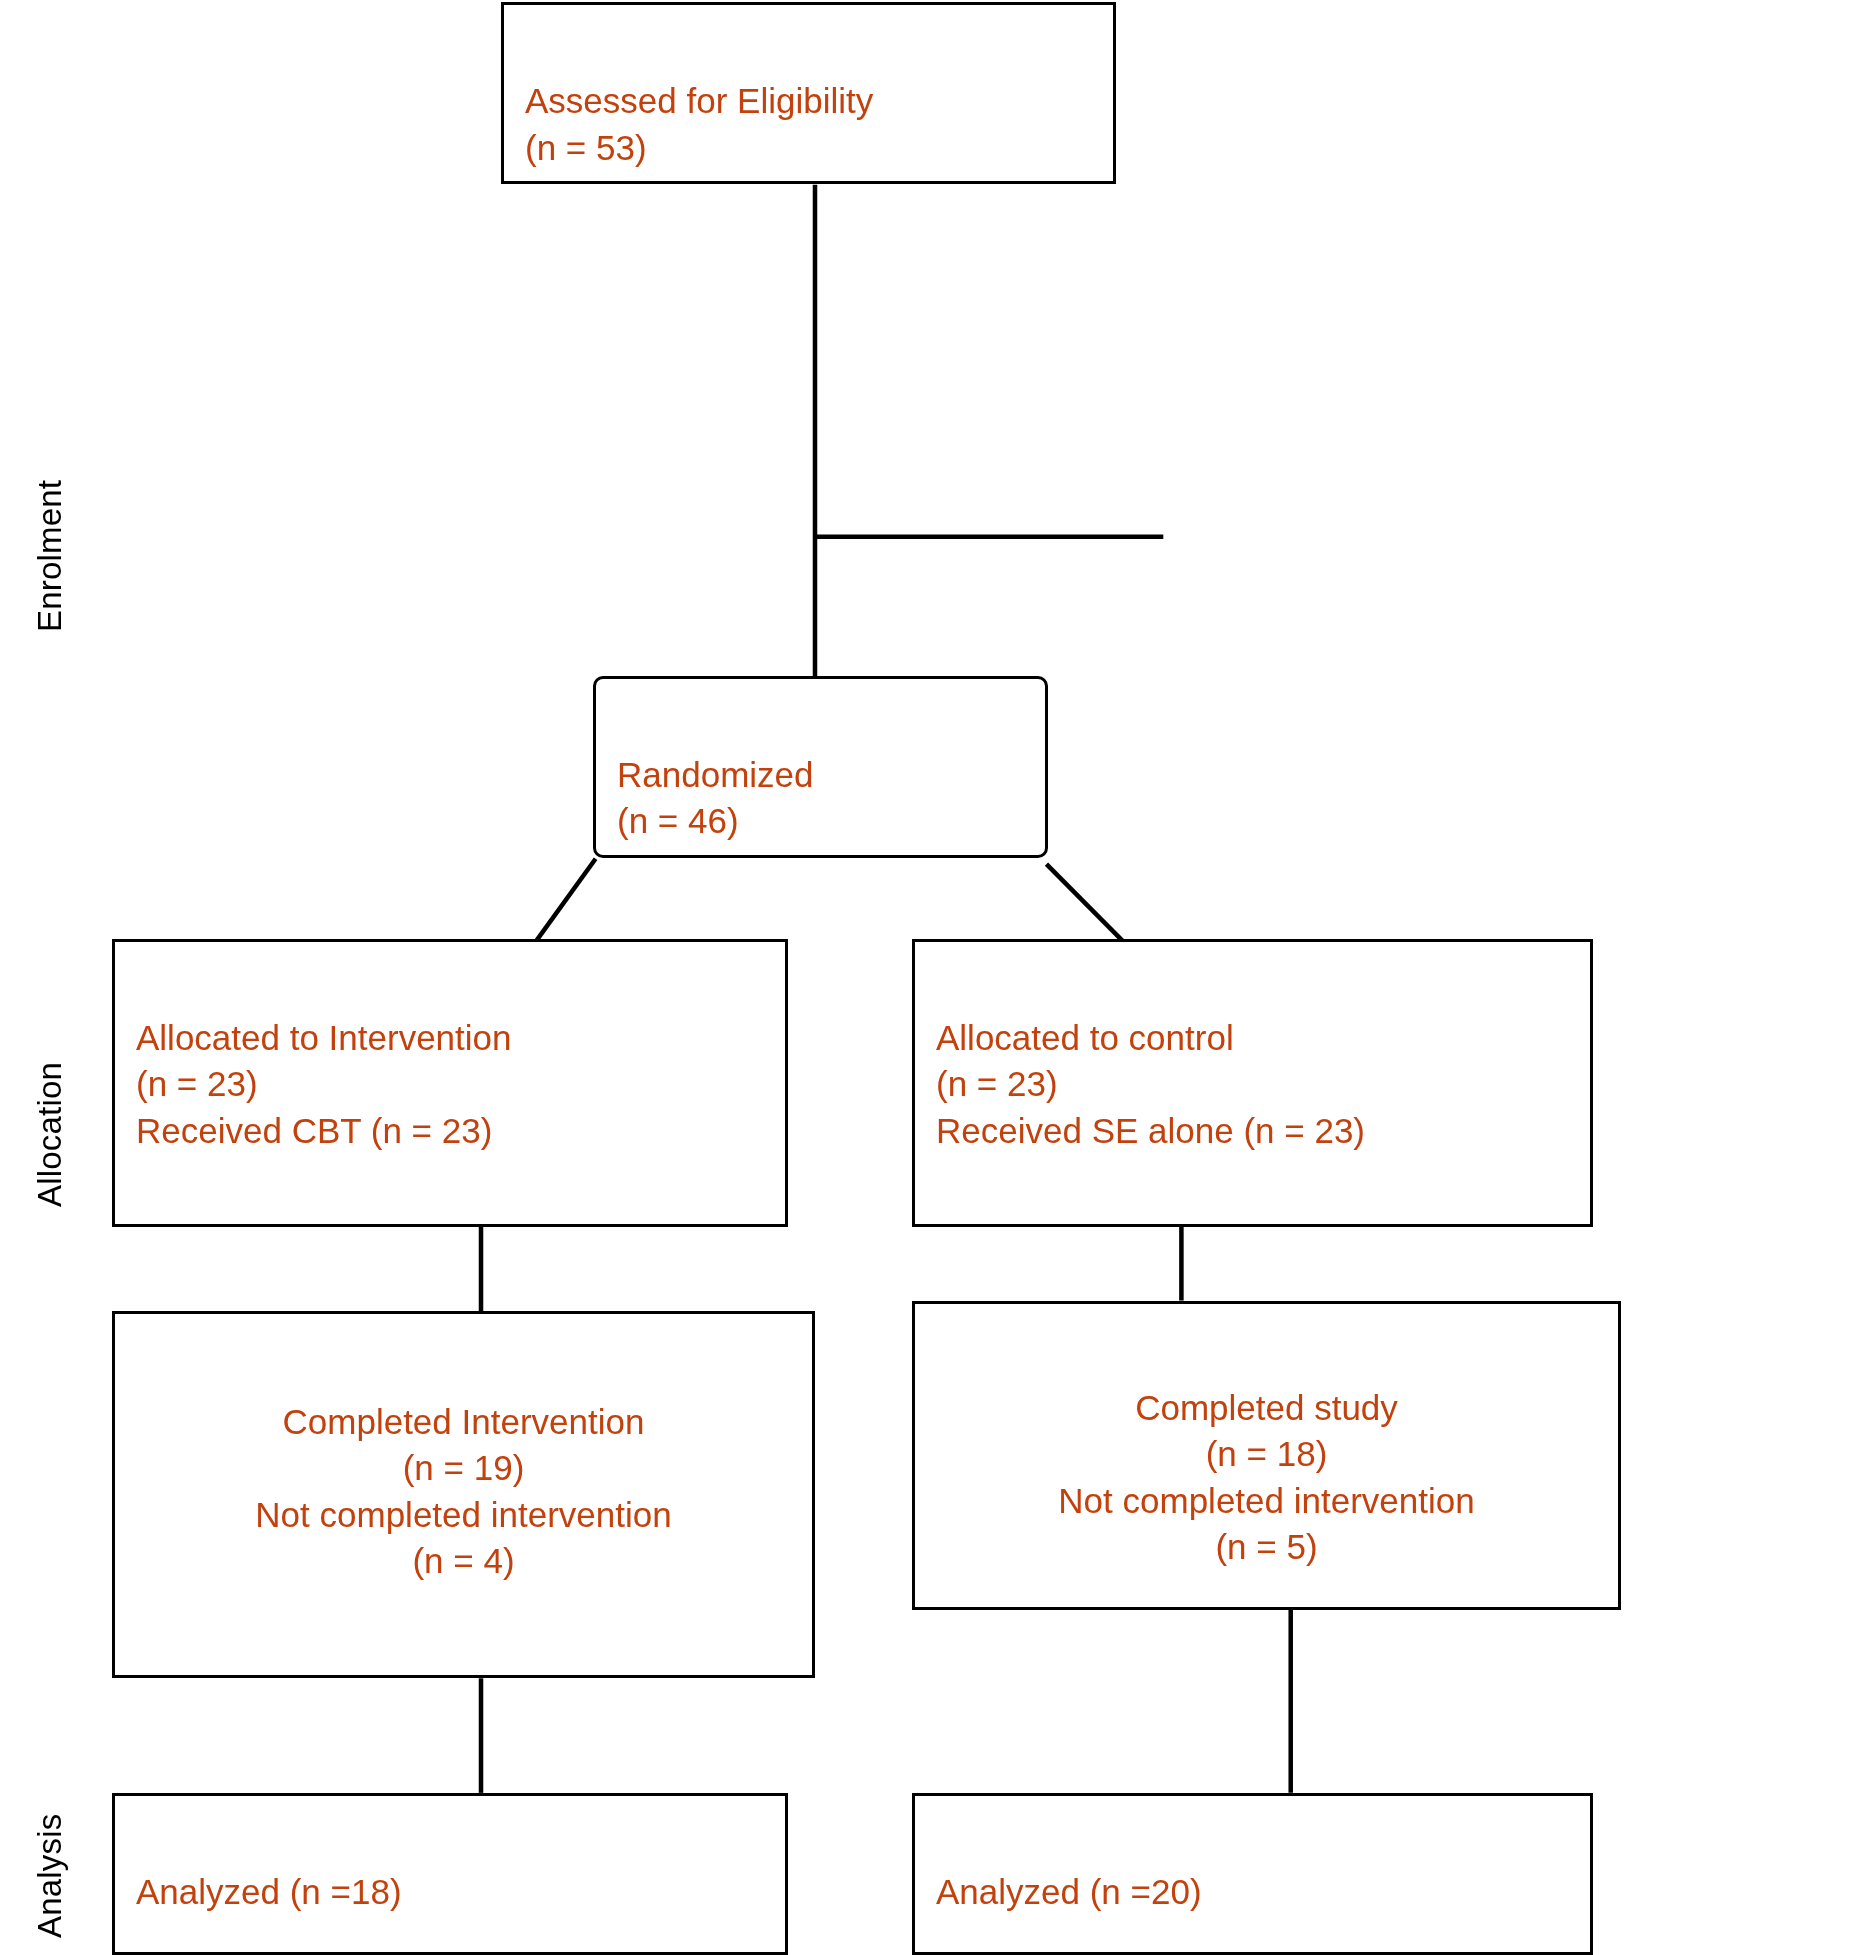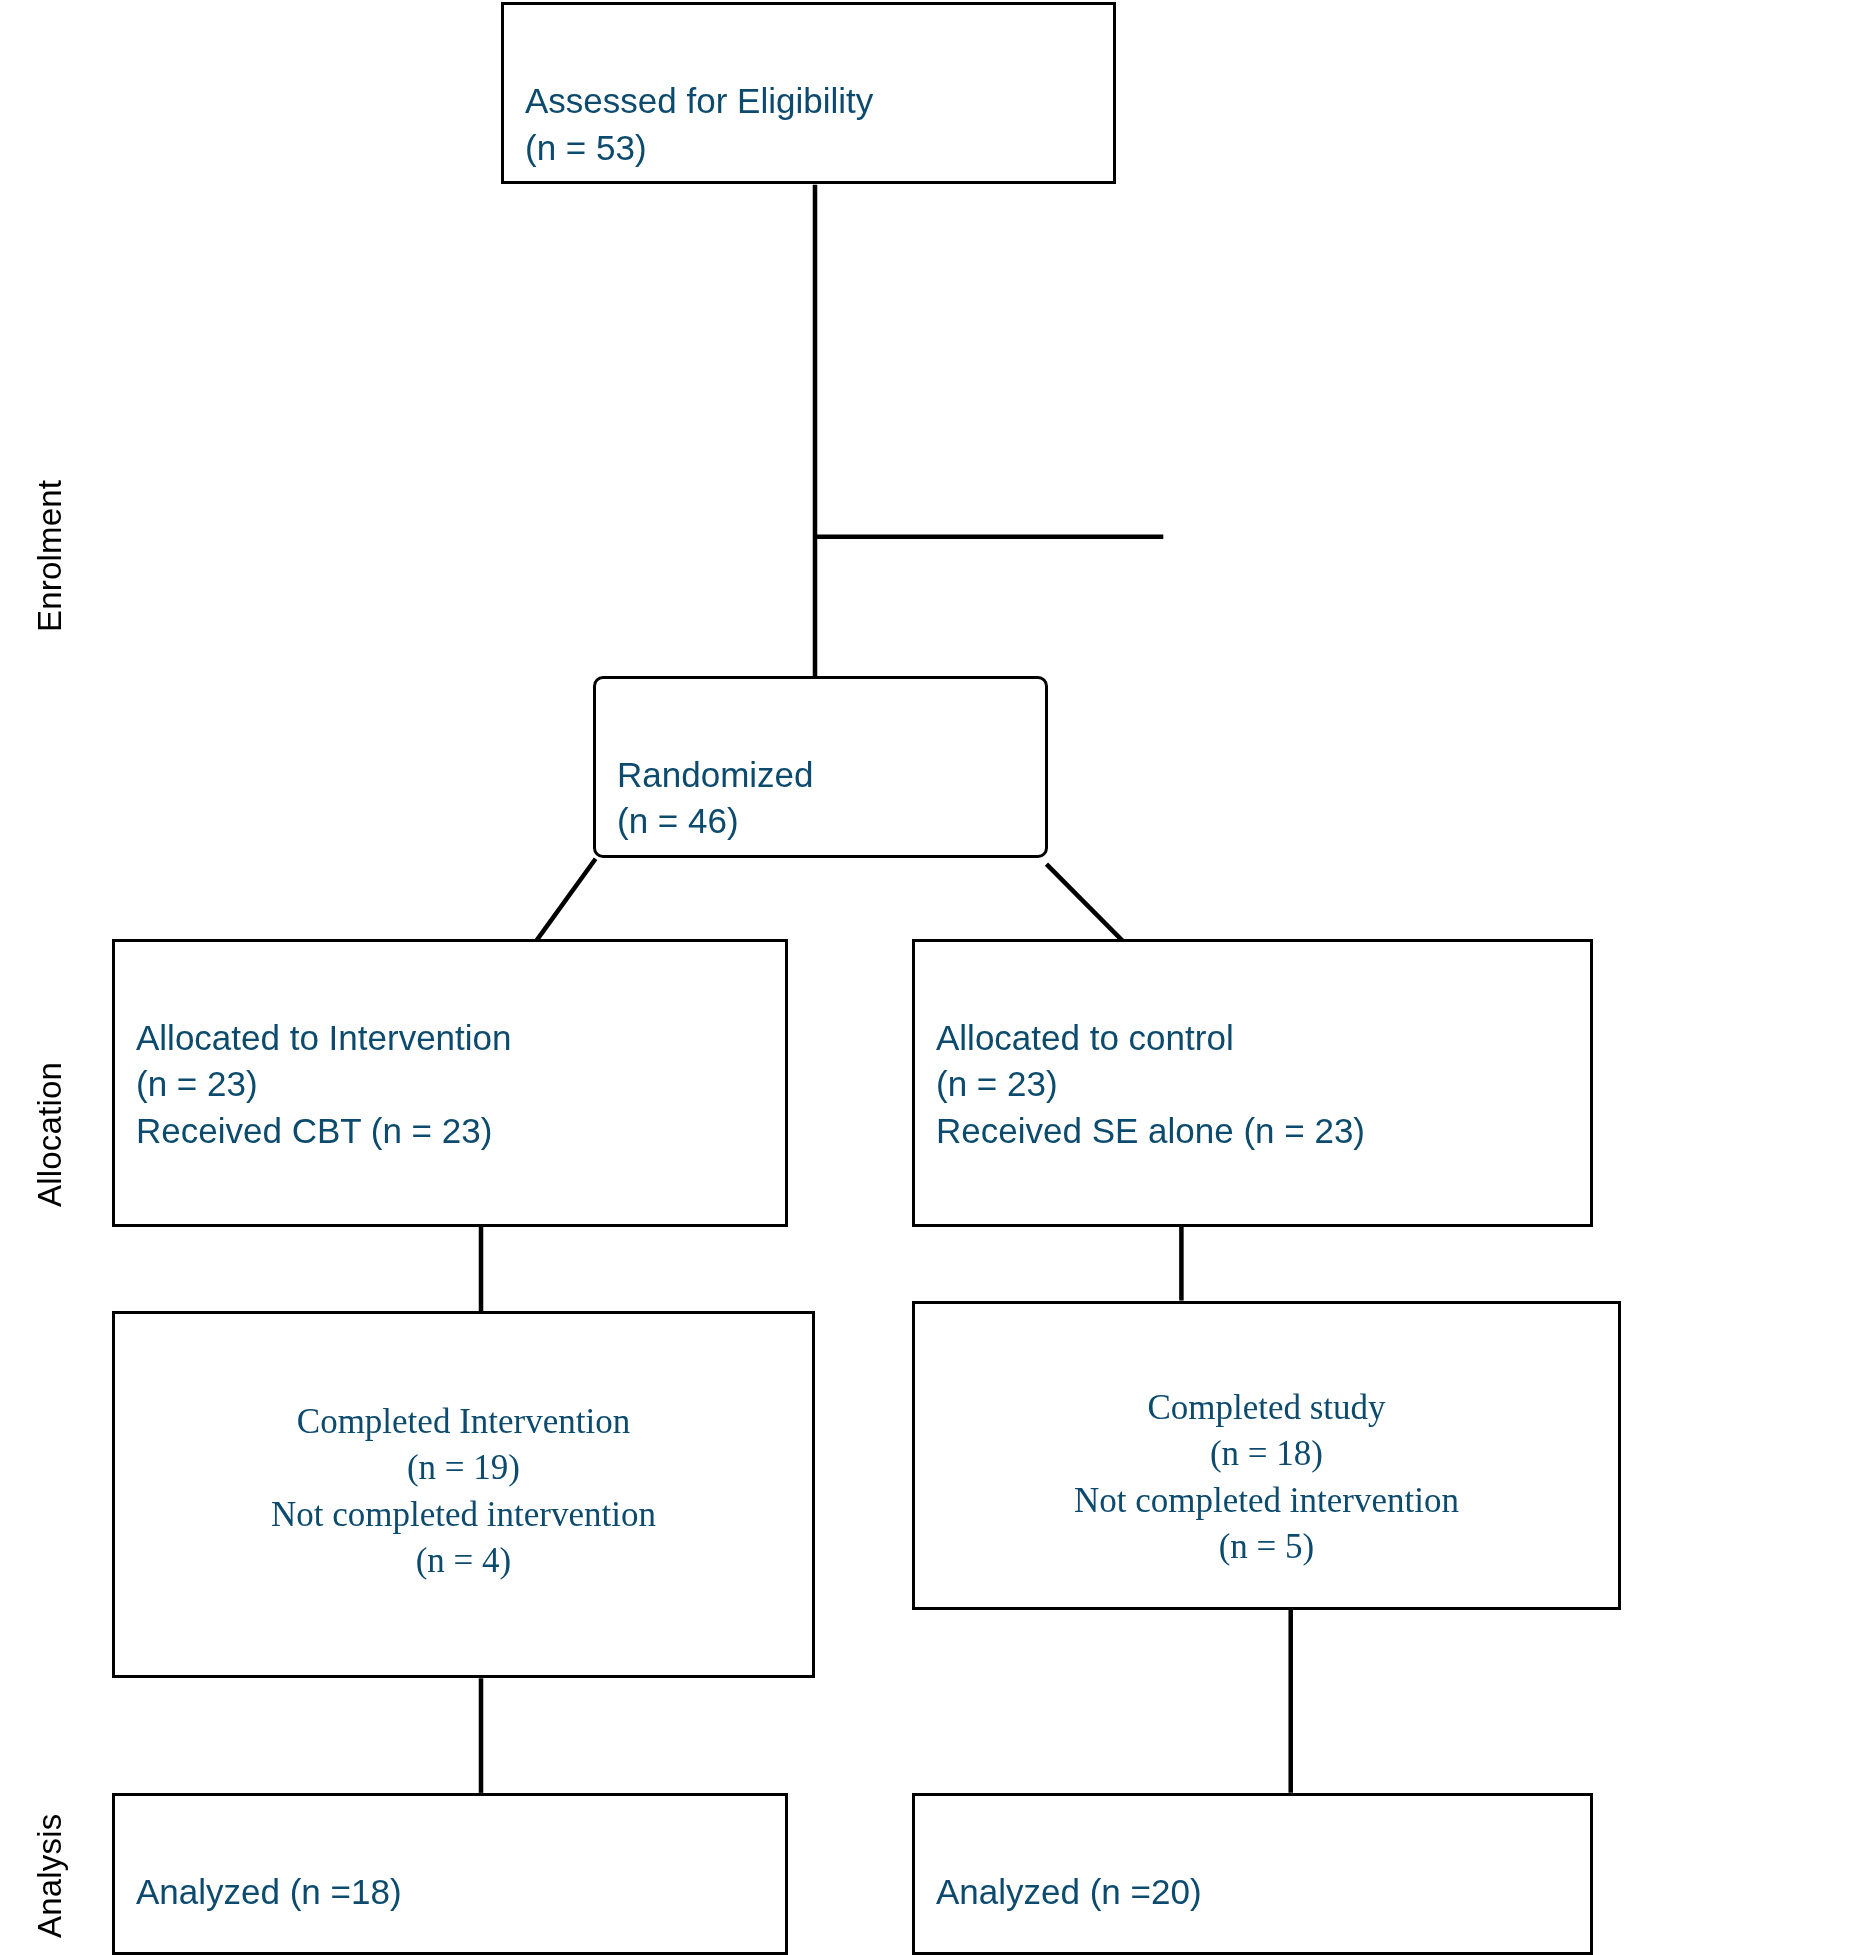--- a/index.html
+++ b/index.html
@@ -28,35 +28,34 @@
     white-space: nowrap;
     letter-spacing: 0.2px;
   }
   .node {
     position: absolute;
     box-sizing: border-box;
     border: 3.8px solid #000000;
     background: #ffffff;
     font-size: 35px;
     line-height: 1.32;
-    color: #0c4a6e;
+    color: #c2410c;
     white-space: pre-line;
   }
   .node .node-text {
     display: block;
     white-space: pre-line;
   }
   .node.align-left {
     text-align: left;
     padding: 27px 0 0 21px;
   }
   .node.align-center {
     text-align: center;
     padding: 35px 0 0 0;
-    font-family: Liberation Serif, serif;
   }
   .node.pad-mid {
     padding-top: 39px;
   }
   svg#connectors {
     position: absolute;
     left: 0;
     top: 0;
     width: 1872px;
     height: 1955px;

